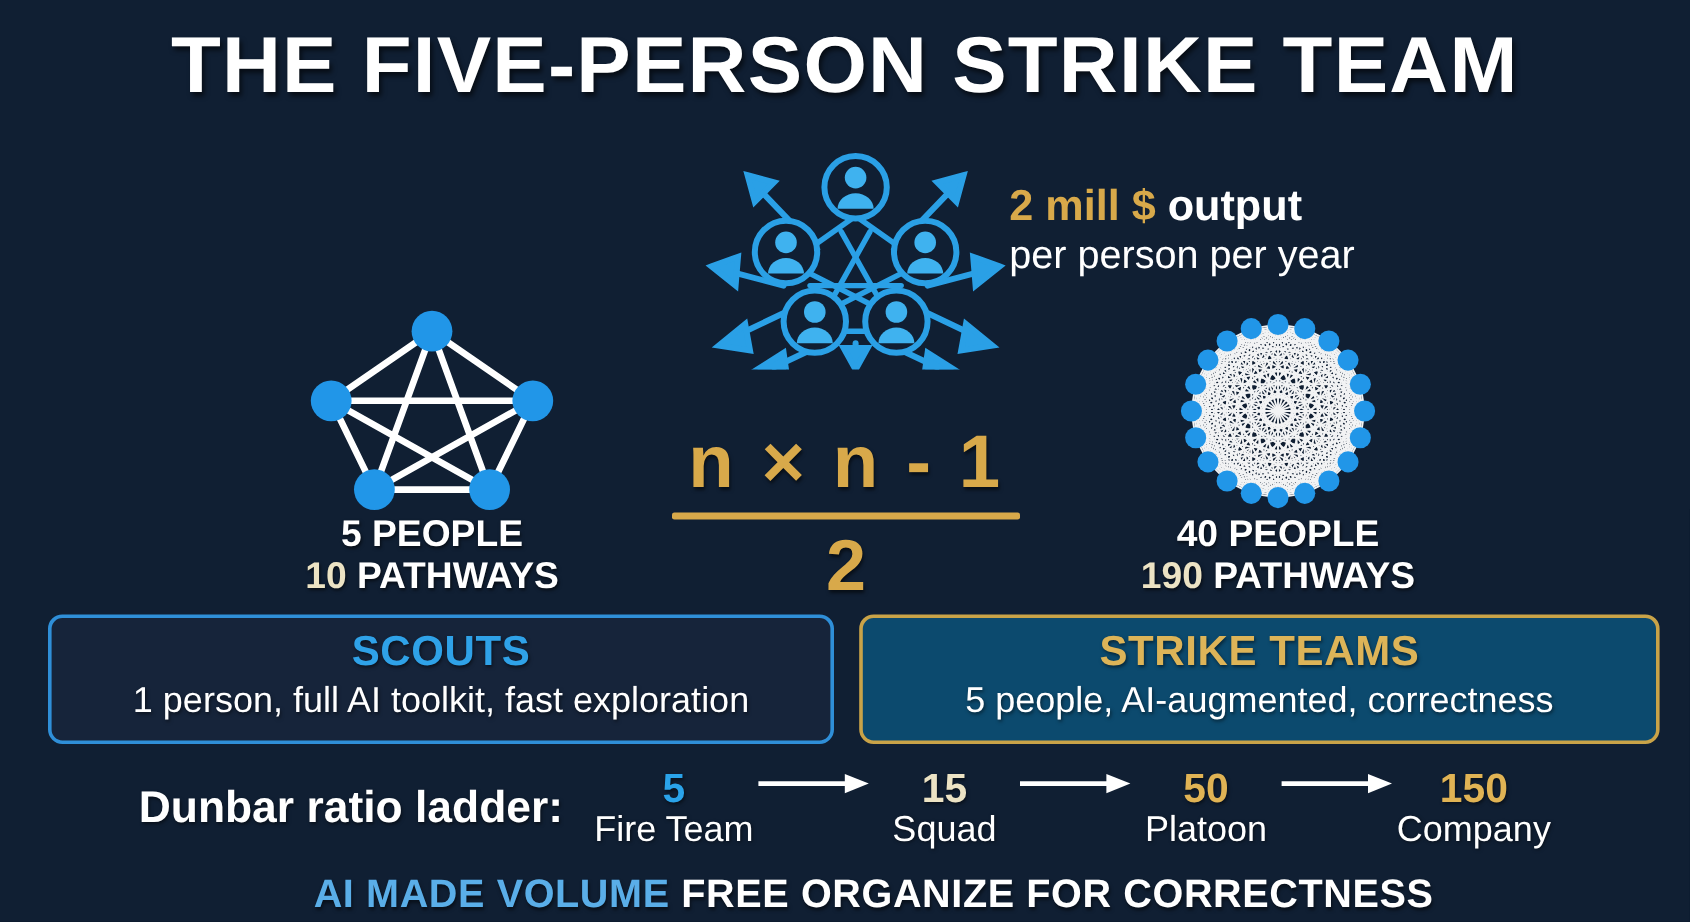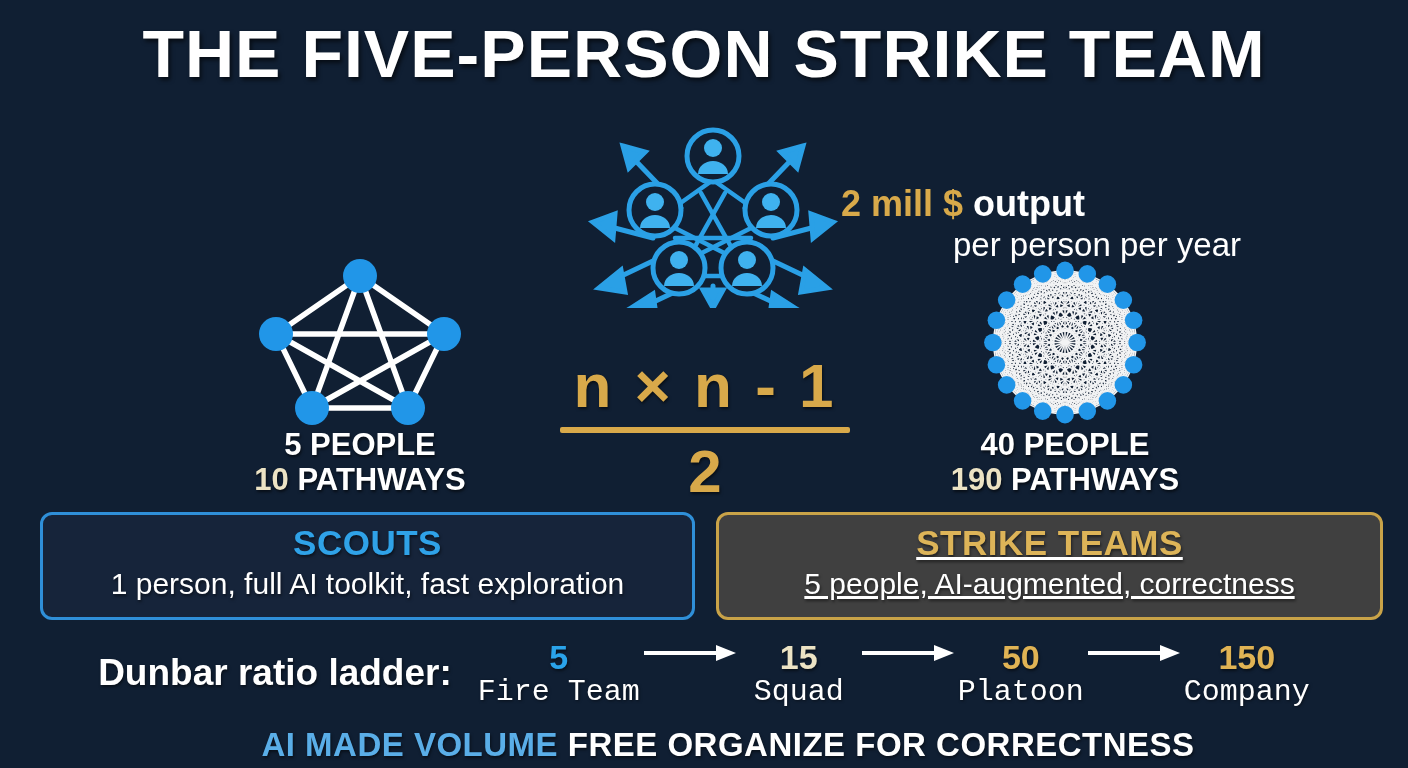--- a/index.html
+++ b/index.html
@@ -37,33 +37,31 @@
   #output-block {
     position: absolute;
     left: 841px; top: 152px;
     width: 400px;
     line-height: 1.08;
   }
   #output-line1 {
     font-size: 36px;
     font-weight: bold;
     white-space: nowrap;
-    margin-top: 33px;
   }
   .gold { color: #d8a94a; }
   .gold-strong { color: #e0b354; }
   .cream { color: #ece3c4; }
   .blue-accent { color: #2aa3ea; }
   #output-line2 {
     font-size: 33px;
     font-weight: normal;
     color: #ffffff;
     margin-top: 3px;
     white-space: nowrap;
-    text-align: right;
   }
   
   #graph5 {
     position: absolute;
     left: 250px; top: 258px;
     width: 220px; height: 170px;
   }
   #graph5-caption {
     position: absolute;
     left: 180px; top: 428px;
@@ -128,23 +126,22 @@
     text-align: center;
     padding-top: 8px;
   }
   #callout-scouts {
     left: 40px; width: 655px;
     background: #16243a;
     border: 3px solid #2f8fd8;
   }
   #callout-strike {
     left: 716px; width: 667px;
-    background: #404040;
+    background: #0c4a6e;
     border: 3px solid #c9a348;
-    text-decoration: underline;
   }
   .callout-title {
     font-size: 35px;
     font-weight: bold;
     letter-spacing: 0.5px;
     text-shadow: 1px 2px 3px rgba(0,0,0,0.5);
   }
   #callout-scouts .callout-title { color: #2fa2e8; }
   #callout-strike .callout-title { color: #ddb458; }
   .callout-sub {
@@ -182,21 +179,20 @@
     line-height: 1.0;
     text-shadow: 1px 2px 3px rgba(0,0,0,0.5);
   }
   .ladder-name {
     font-size: 30px;
     color: #ffffff;
     line-height: 1.15;
     margin-top: 1px;
     white-space: nowrap;
     text-shadow: 1px 1px 3px rgba(0,0,0,0.5);
-    font-family: Liberation Mono, monospace;
   }
   .ladder-arrow {
     width: 96px;
     height: 34px;
     margin: 0 2px;
     flex: none;
   }
   
   #tagline {
     position: absolute;

